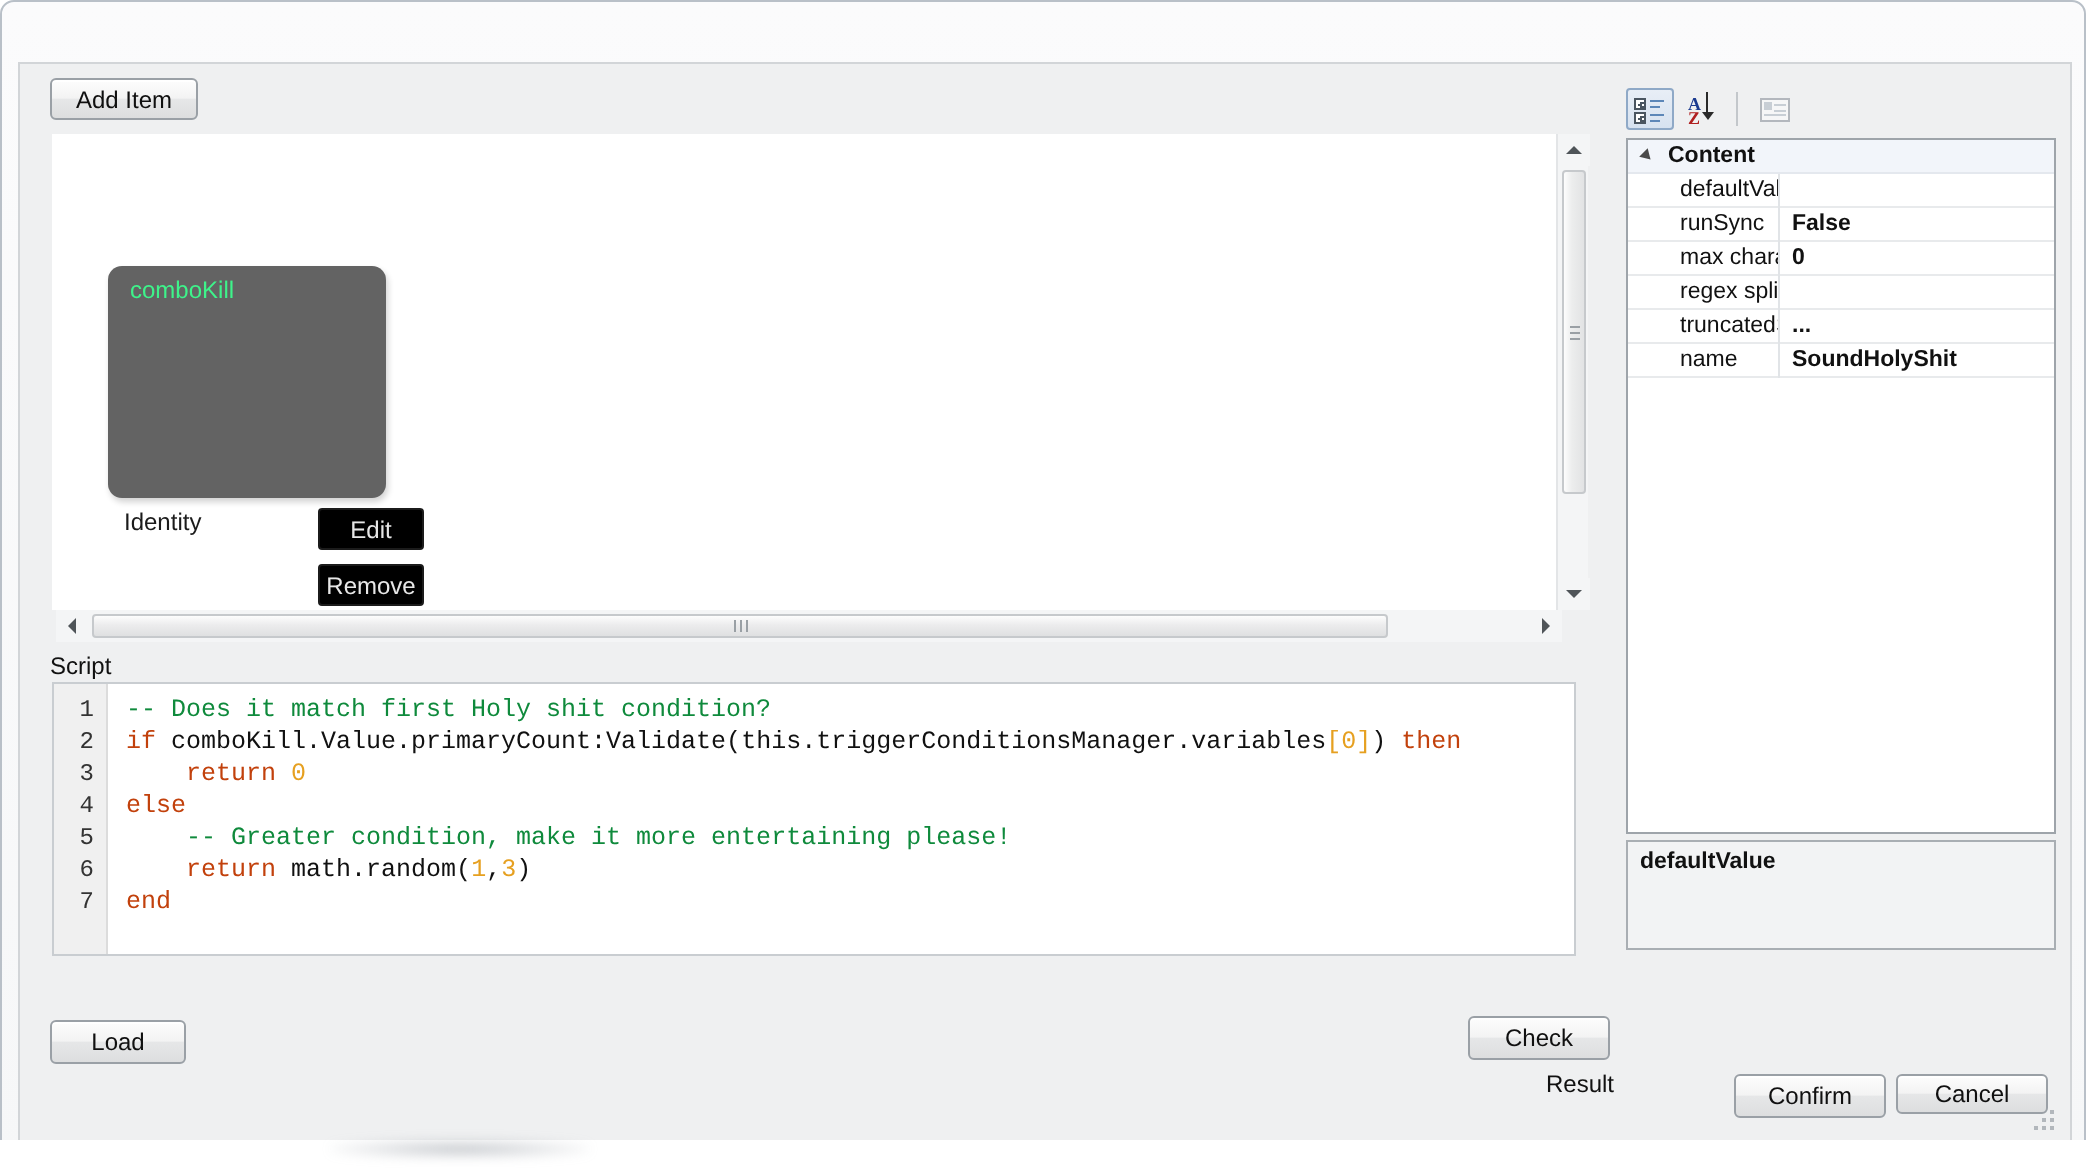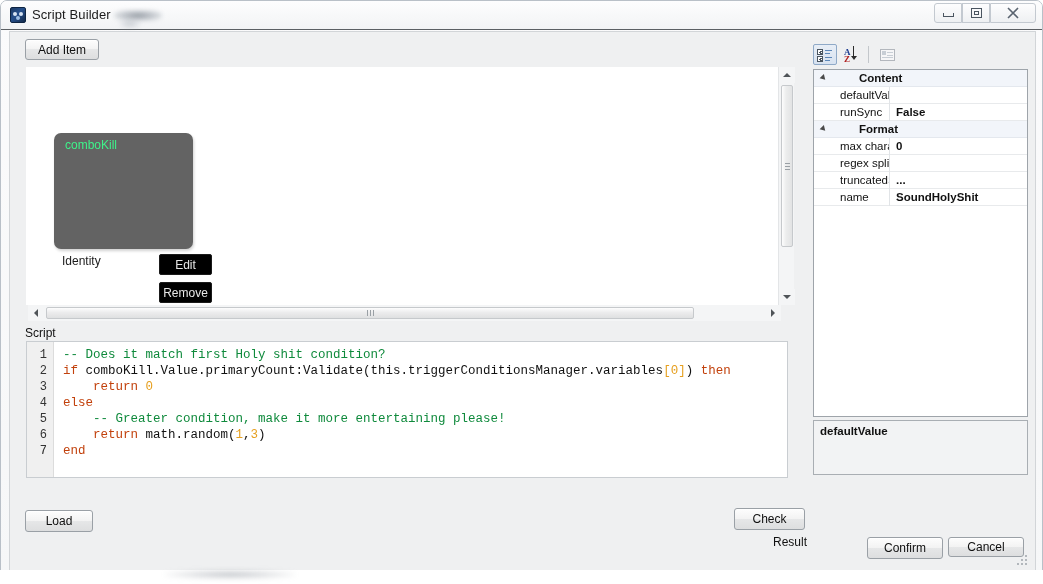--- a/index.html
+++ b/index.html
@@ -283,21 +283,21 @@
 
   #propgrid {
     position: absolute; left: 812px; top: 68px;
     width: 215px; height: 348px;
     background: #ffffff;
     border: 1px solid #9ea4aa;
     box-sizing: border-box;
     overflow: hidden;
   }
   .prow { position: relative; height: 17px; display: flex; align-items: center; box-sizing: border-box; }
-  .prow.cat { background: #f2f5fa; border-bottom: 1px solid #e4e8ee; gap: 25px; }
+  .prow.cat { background: #f2f5fa; border-bottom: 1px solid #e4e8ee; }
   .prow.item { background: #ffffff; border-bottom: 1px solid #e8eaec; }
   .exp {
     width: 9px; height: 9px; margin-left: 6px; margin-right: 5px;
     position: relative; flex: 0 0 auto;
   }
   .exp::after {
     content: ""; position: absolute; left: 1px; top: 1px;
     width: 0; height: 0;
     border-left: 5px solid #4a4a4a;
     border-top: 3px solid transparent;
@@ -331,38 +331,20 @@
     padding: 4px 6px;
   }
   #help-title { font-size: 11.5px; font-weight: bold; color: #111; }
   #help-desc { font-size: 11.5px; color: #111; line-height: 14px; margin-top: 1px; }
 </style>
 </head>
 <body>
 
 <div id="window">
 
-  <div id="titlebar">
-    <div id="app-icon"></div>
-    <div id="title-text">Script Builder</div>
-    <div id="title-blurred"></div>
-    <div id="title-blurred2"></div>
-
-    <div class="winbtn" id="btn-min">
-      <div class="glyph-min"></div>
-    </div>
-    <div class="winbtn" id="btn-max">
-      <div class="glyph-max"></div>
-    </div>
-    <div class="winbtn" id="btn-close">
-      <svg width="14" height="12" viewBox="0 0 14 12">
-        <path d="M2 1 L12 11 M12 1 L2 11" stroke="#5a6470" stroke-width="1.6" fill="none"></path>
-      </svg>
-    </div>
-  </div>
 
   <div id="client"></div>
 
   <div class="btn" id="add-item-btn">Add Item</div>
 
   <div id="canvas">
     <div id="node">
       <div id="node-title">comboKill</div>
       <div id="node-field-label">Identity</div>
       <div class="node-btn" id="node-edit">Edit</div>
@@ -447,24 +429,20 @@
         <span class="cat-name">Content</span>
       </div>
       <div class="prow item">
         <div class="pname">defaultValue</div>
         <div class="pval"></div>
       </div>
       <div class="prow item">
         <div class="pname">runSync</div>
         <div class="pval">False</div>
       </div>
-      <div class="prow cat">
-        <div class="exp"></div>
-        <span class="cat-name">Format</span>
-      </div>
       <div class="prow item">
         <div class="pname">max characters</div>
         <div class="pval">0</div>
       </div>
       <div class="prow item">
         <div class="pname">regex split</div>
         <div class="pval"></div>
       </div>
       <div class="prow item">
         <div class="pname">truncatedString</div>

